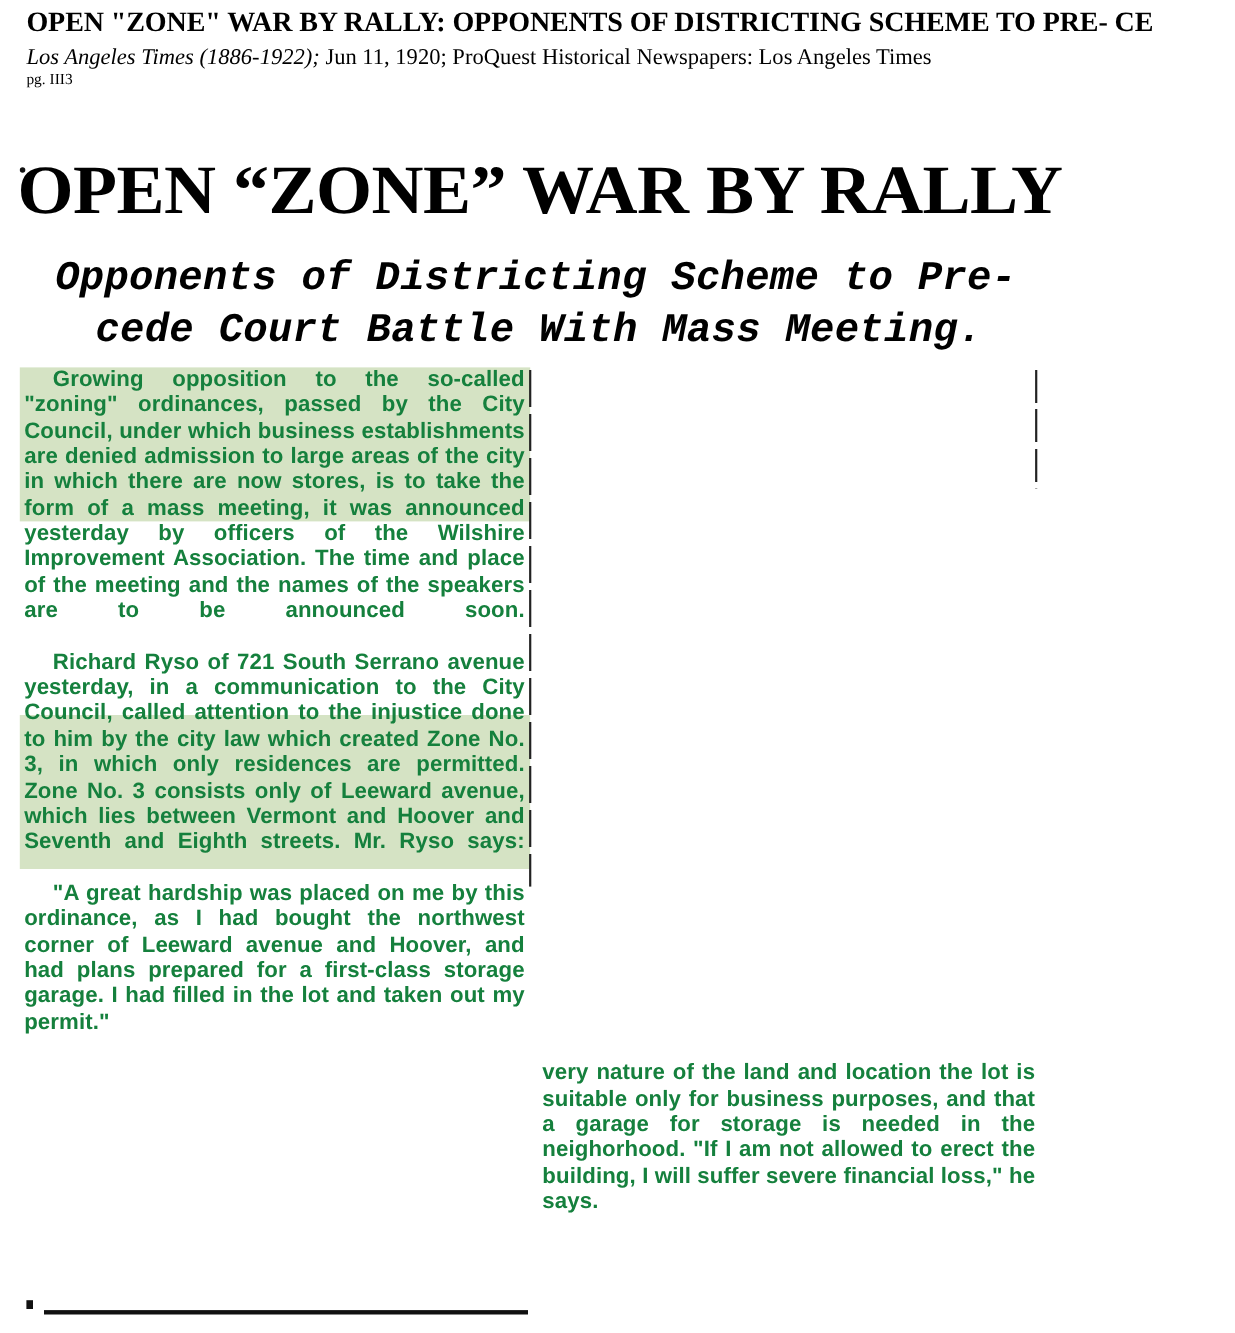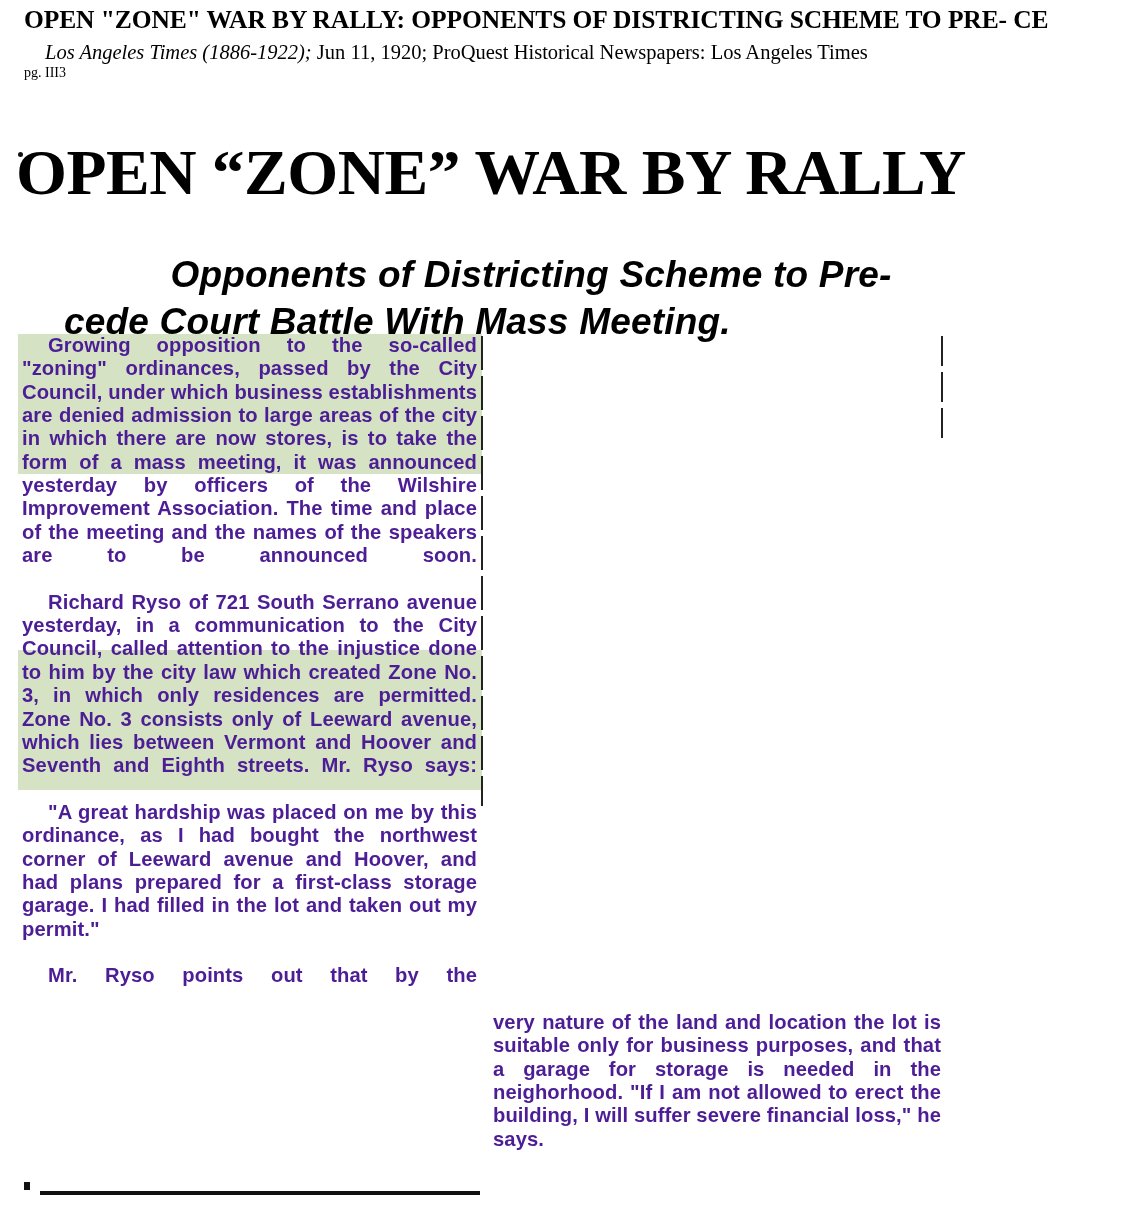--- a/index.html
+++ b/index.html
@@ -37,21 +37,20 @@
     overflow: hidden;
     line-height: 1.1;
   }
   .pq-cite {
     position: absolute;
     left: 24px;
     top: 40px;
     font-size: 20.5px;
     white-space: nowrap;
     line-height: 1.2;
-    margin-left: 21px;
   }
   .pq-cite .ital {
     font-style: italic;
   }
   .pq-page {
     position: absolute;
     left: 24px;
     top: 65px;
     font-size: 14px;
     line-height: 1.2;
@@ -79,53 +78,52 @@
     width: 5px;
     height: 5px;
     background: #111;
     border-radius: 50%;
   }
 
   
   .deck {
     position: absolute;
     left: 0px;
-    top: 220px;
+    top: 200px;
     width: 960px;
-    font-family: Liberation Sans, sans-serif;
+    font-family: Liberation Mono, monospace;
     font-weight: bold;
     font-style: italic;
     font-size: 37px;
     line-height: 1.28;
     letter-spacing: 0.2px;
-    margin-left: 44px;
   }
   .deck-line-1 {
     display: block;
     text-align: center;
     padding-left: 14px;
   }
   .deck-line-2 {
     display: block;
-    text-align: left;
+    text-align: center;
     padding-left: 20px;
   }
 
   
   .col {
     position: absolute;
     top: 334px;
     font-family: "Liberation Sans", sans-serif;
     font-weight: bold;
     font-size: 20.2px;
     line-height: 23.35px;
     letter-spacing: 0.1px;
     text-align: justify;
     text-justify: inter-word;
-    color: #4c1d95;
+    color: #15803d;
   }
   .col-1 {
     left: 22px;
     width: 455px;
   }
   .col-2 {
     left: 493px;
     width: 448px;
   }
   .col p {
@@ -230,21 +228,20 @@
   <span class="deck-line-2">cede Court Battle With Mass Meeting.</span>
 </h2>
 
 <div class="hl hl-1"></div>
 <div class="hl hl-2"></div>
 
 <div class="col col-1 col-text">
   <p class="indent">Growing opposition to the so-called "zoning" ordinances, passed by the City Council, under which business establishments are denied admission to large areas of the city in which there are now stores, is to take the form of a mass meeting, it was announced yesterday by officers of the Wilshire Improvement Association. The time and place of the meeting and the names of the speakers are to be announced soon.</p>
   <p class="indent">Richard Ryso of 721 South Serrano avenue yesterday, in a communication to the City Council, called attention to the injustice done to him by the city law which created Zone No. 3, in which only residences are permitted. Zone No. 3 consists only of Leeward avenue, which lies between Vermont and Hoover and Seventh and Eighth streets. Mr. Ryso says:</p>
   <p class="indent">"A great hardship was placed on me by this ordinance, as I had bought the northwest corner of Leeward avenue and Hoover, and had plans prepared for a first-class storage garage. I had filled in the lot and taken out my permit."</p>
-  <p class="indent">Mr. Ryso points out that by the</p>
 </div>
 
 <div class="col col-2 col-text">
   <p>very nature of the land and location the lot is suitable only for business purposes, and that a garage for storage is needed in the neighorhood. "If I am not allowed to erect the building, I will suffer severe financial loss," he says.</p>
 
 </div>
 
 <div class="rule-vert-mid"></div>
 <div class="rule-vert-right"></div>
 <div class="rule-bottom"></div>

